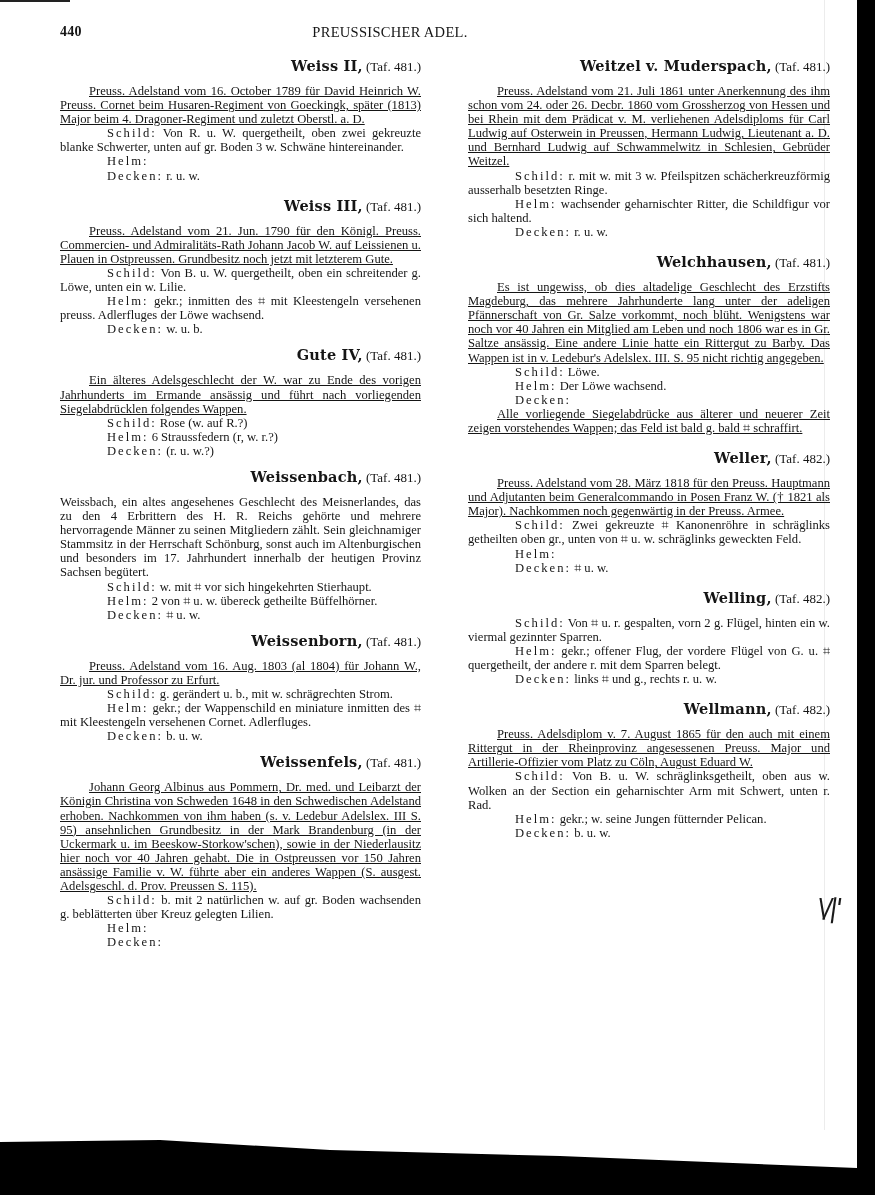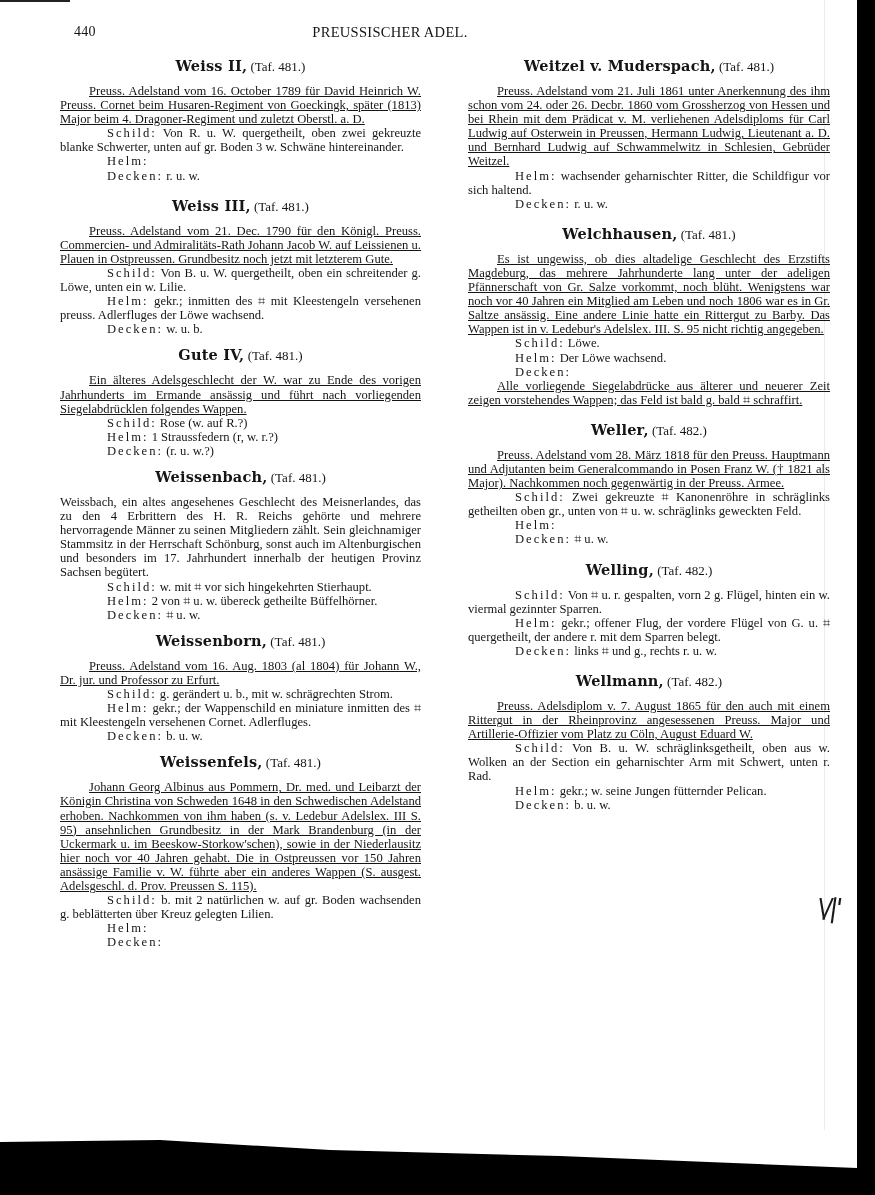--- a/index.html
+++ b/index.html
@@ -7,28 +7,28 @@
     width: 875px; height: 1195px; position: relative; overflow: hidden;
     background: #ffffff; color: #151515;
     font-family: "Liberation Serif", "DejaVu Serif", serif;
   }
   .edge-right { position: absolute; left: 857px; top: 0; width: 18px; height: 1195px; background: #000; }
   .edge-bottom {
     position: absolute; left: 0; top: 1130px; width: 875px; height: 65px; background: #000;
     clip-path: polygon(0 12px, 160px 10px, 330px 20px, 560px 26px, 857px 38px, 875px 38px, 875px 65px, 0 65px);
   }
   .edge-top { position: absolute; left: 0; top: 0; width: 70px; height: 2px; background: #222; }
-  .page-number { position: absolute; left: 74px; top: 24px; font-size: 14px; font-weight: normal; letter-spacing: 0.2px; }
+  .page-number { position: absolute; left: 60px; top: 24px; font-size: 14px; font-weight: bold; letter-spacing: 0.2px; }
   .running-head { position: absolute; left: 0; width: 768px; top: 24px; text-align: center; font-size: 14.5px; letter-spacing: 0.3px; }
   .running-head span { position: relative; left: 6px; }
   .col { position: absolute; top: 58px; font-size: 12.6px; line-height: 14.1px; text-align: justify; }
   .col-left { left: 60px; width: 361px; }
   .col-right { left: 468px; width: 362px; }
   .entry { margin: 0; }
-  .heading { text-align: center; margin: 0 0 9px 0; font-size: 13px; line-height: 16px; }
+  .heading { text-align: right; margin: 0 0 9px 0; font-size: 13px; line-height: 16px; }
   .heading .name {
     font-family: "DejaVu Serif", serif; font-weight: bold; font-size: 14.5px;
     letter-spacing: 0.2px;
   }
   .heading .taf { font-size: 13px; }
   p { margin: 0; }
   .indent { text-indent: 29px; text-decoration: underline; }
   .field { padding-left: 29px; text-indent: 0; }
   .field-hang { text-indent: 29px; }
   .label { letter-spacing: 2px; margin-left: 18px; }
@@ -52,32 +52,32 @@
     <div class="heading"><span class="name">Weiss II,</span> <span class="taf">(Taf. 481.)</span></div>
     <p class="indent">Preuss. Adelstand vom 16. October 1789 für David Heinrich W. Preuss. Cornet beim Husaren-Regiment von Goeckingk, später (1813) Major beim 4. Dragoner-Regiment und zuletzt Oberstl. a. D.</p>
     <p class="field-hang"><span class="label">Schild:</span> <span>Von R. u. W. quergetheilt, oben zwei gekreuzte blanke Schwerter, unten auf gr. Boden 3 w. Schwäne hintereinander.</span></p>
     <p class="field"><span class="label">Helm:</span> <span></span></p>
     <p class="field"><span class="label">Decken:</span> <span>r. u. w.</span></p>
   </div>
   <div class="gap-big"></div>
 
   <div class="entry">
     <div class="heading"><span class="name">Weiss III,</span> <span class="taf">(Taf. 481.)</span></div>
-    <p class="indent">Preuss. Adelstand vom 21. Dec. 1790 für den Königl. Preuss. Commercien- und Admiralitäts-Rath Johann Jacob W. auf Leissienen u. Plauen in Ostpreussen. Grundbesitz noch jetzt mit letzterem Gute.</p>
+    <p class="indent">Preuss. Adelstand vom 21. Jun. 1790 für den Königl. Preuss. Commercien- und Admiralitäts-Rath Johann Jacob W. auf Leissienen u. Plauen in Ostpreussen. Grundbesitz noch jetzt mit letzterem Gute.</p>
     <p class="field-hang"><span class="label">Schild:</span> <span>Von B. u. W. quergetheilt, oben ein schreitender g. Löwe, unten ein w. Lilie.</span></p>
     <p class="field-hang"><span class="label">Helm:</span> <span>gekr.; inmitten des ⌗ mit Kleestengeln versehenen preuss. Adlerfluges der Löwe wachsend.</span></p>
     <p class="field"><span class="label">Decken:</span> <span>w. u. b.</span></p>
   </div>
   <div class="gap-small"></div>
 
   <div class="entry">
     <div class="heading"><span class="name">Gute IV,</span> <span class="taf">(Taf. 481.)</span></div>
     <p class="indent">Ein älteres Adelsgeschlecht der W. war zu Ende des vorigen Jahrhunderts im Ermande ansässig und führt nach vorliegenden Siegelabdrücklen folgendes Wappen.</p>
     <p class="field"><span class="label">Schild:</span> <span>Rose (w. auf R.?)</span></p>
-    <p class="field"><span class="label">Helm:</span> <span>1 Straussfedern (r, w. r.?)</span></p>
+    <p class="field"><span class="label">Helm:</span> <span>6 Straussfedern (r, w. r.?)</span></p>
     <p class="field"><span class="label">Decken:</span> <span>(r. u. w.?)</span></p>
   </div>
   <div class="gap-small"></div>
 
   <div class="entry">
     <div class="heading"><span class="name">Weissenbach,</span> <span class="taf">(Taf. 481.)</span></div>
     <p>Weissbach, ein altes angesehenes Geschlecht des Meisnerlandes, das zu den 4 Erbrittern des H. R. Reichs gehörte und mehrere hervorragende Männer zu seinen Mitgliedern zählt. Sein gleichnamiger Stammsitz in der Herrschaft Schönburg, sonst auch im Altenburgischen und besonders im 17. Jahrhundert innerhalb der heutigen Provinz Sachsen begütert.</p>
     <p class="field"><span class="label">Schild:</span> <span>w. mit ⌗ vor sich hingekehrten Stierhaupt.</span></p>
     <p class="field"><span class="label">Helm:</span> <span>2 von ⌗ u. w. übereck getheilte Büffelhörner.</span></p>
     <p class="field"><span class="label">Decken:</span> <span>⌗ u. w.</span></p>
@@ -100,20 +100,21 @@
     <p class="field"><span class="label">Helm:</span> <span></span></p>
     <p class="field"><span class="label">Decken:</span> <span></span></p>
   </div>
 </div>
 
 <div class="col col-right">
 
   <div class="entry">
     <div class="heading"><span class="name">Weitzel v. Muderspach,</span> <span class="taf">(Taf. 481.)</span></div>
     <p class="indent">Preuss. Adelstand vom 21. Juli 1861 unter Anerkennung des ihm schon vom 24. oder 26. Decbr. 1860 vom Grossherzog von Hessen und bei Rhein mit dem Prädicat v. M. verliehenen Adelsdiploms für Carl Ludwig auf Osterwein in Preussen, Hermann Ludwig, Lieutenant a. D. und Bernhard Ludwig auf Schwammelwitz in Schlesien, Gebrüder Weitzel.</p>
+    <p class="field-hang"><span class="label">Schild:</span> <span>r. mit w. mit 3 w. Pfeilspitzen schächerkreuzförmig ausserhalb besetzten Ringe.</span></p>
     <p class="field-hang"><span class="label">Helm:</span> <span>wachsender geharnischter Ritter, die Schildfigur vor sich haltend.</span></p>
     <p class="field"><span class="label">Decken:</span> <span>r. u. w.</span></p>
   </div>
   <div class="gap-big"></div>
 
   <div class="entry">
     <div class="heading"><span class="name">Welchhausen,</span> <span class="taf">(Taf. 481.)</span></div>
     <p class="indent">Es ist ungewiss, ob dies altadelige Geschlecht des Erzstifts Magdeburg, das mehrere Jahrhunderte lang unter der adeligen Pfännerschaft von Gr. Salze vorkommt, noch blüht. Wenigstens war noch vor 40 Jahren ein Mitglied am Leben und noch 1806 war es in Gr. Saltze ansässig. Eine andere Linie hatte ein Rittergut zu Barby. Das Wappen ist in v. Ledebur's Adelslex. III. S. 95 nicht richtig angegeben.</p>
     <p class="field"><span class="label">Schild:</span> <span>Löwe.</span></p>
     <p class="field"><span class="label">Helm:</span> <span>Der Löwe wachsend.</span></p>

